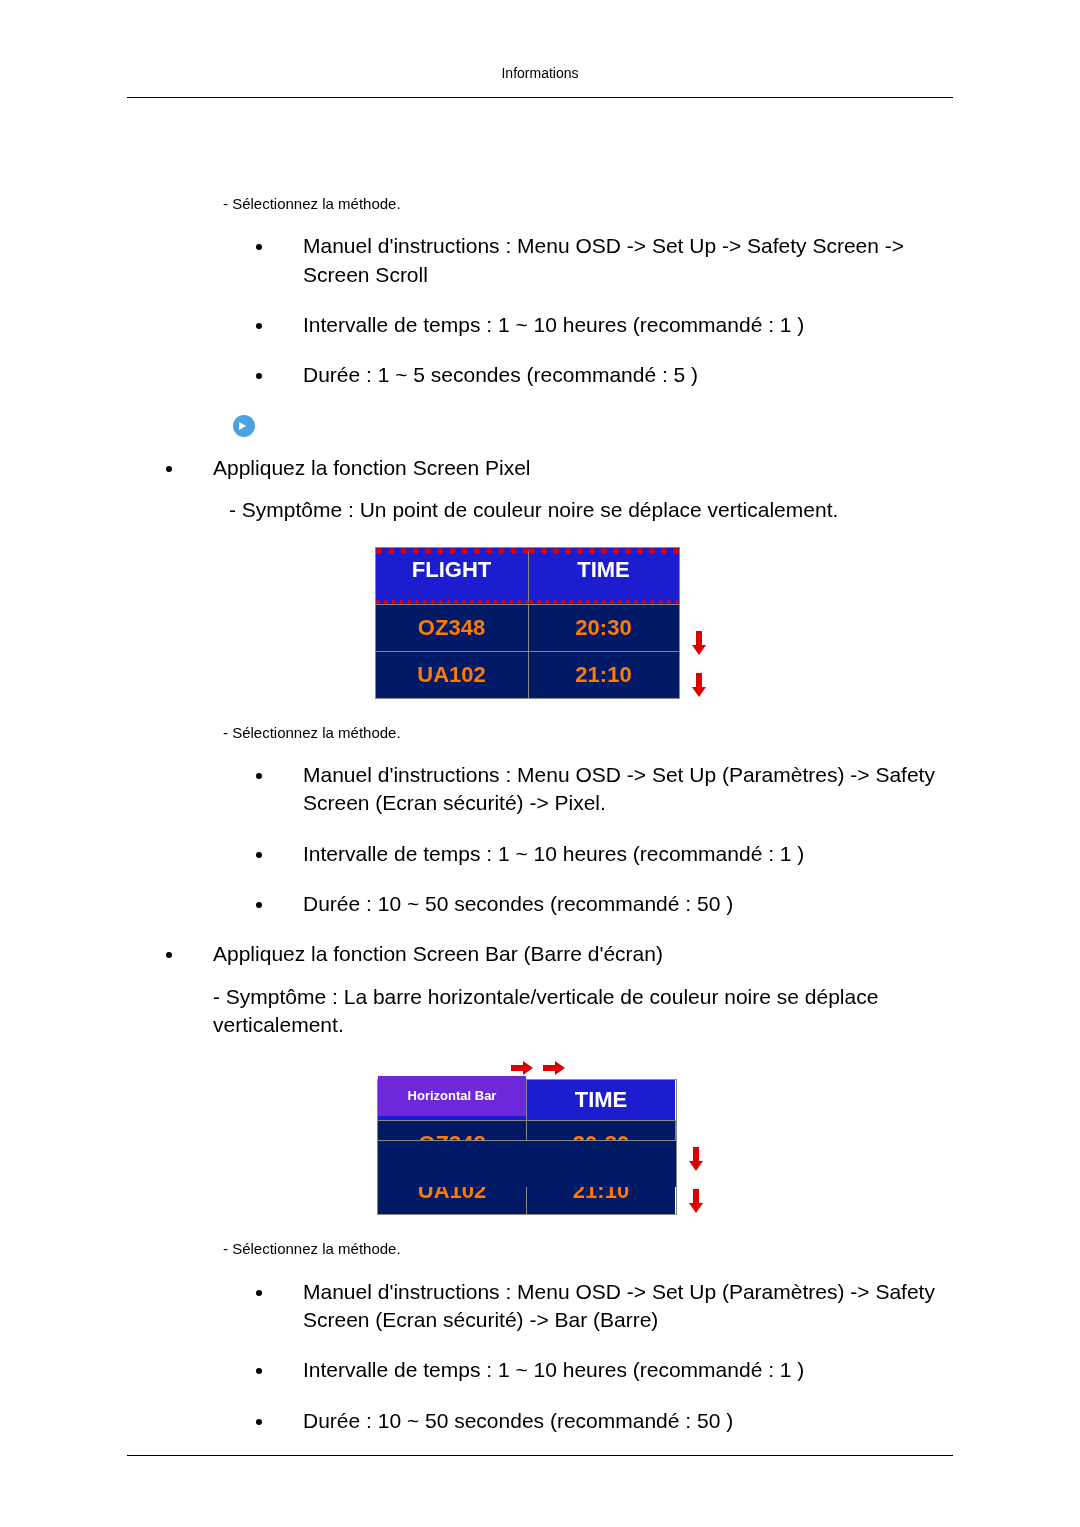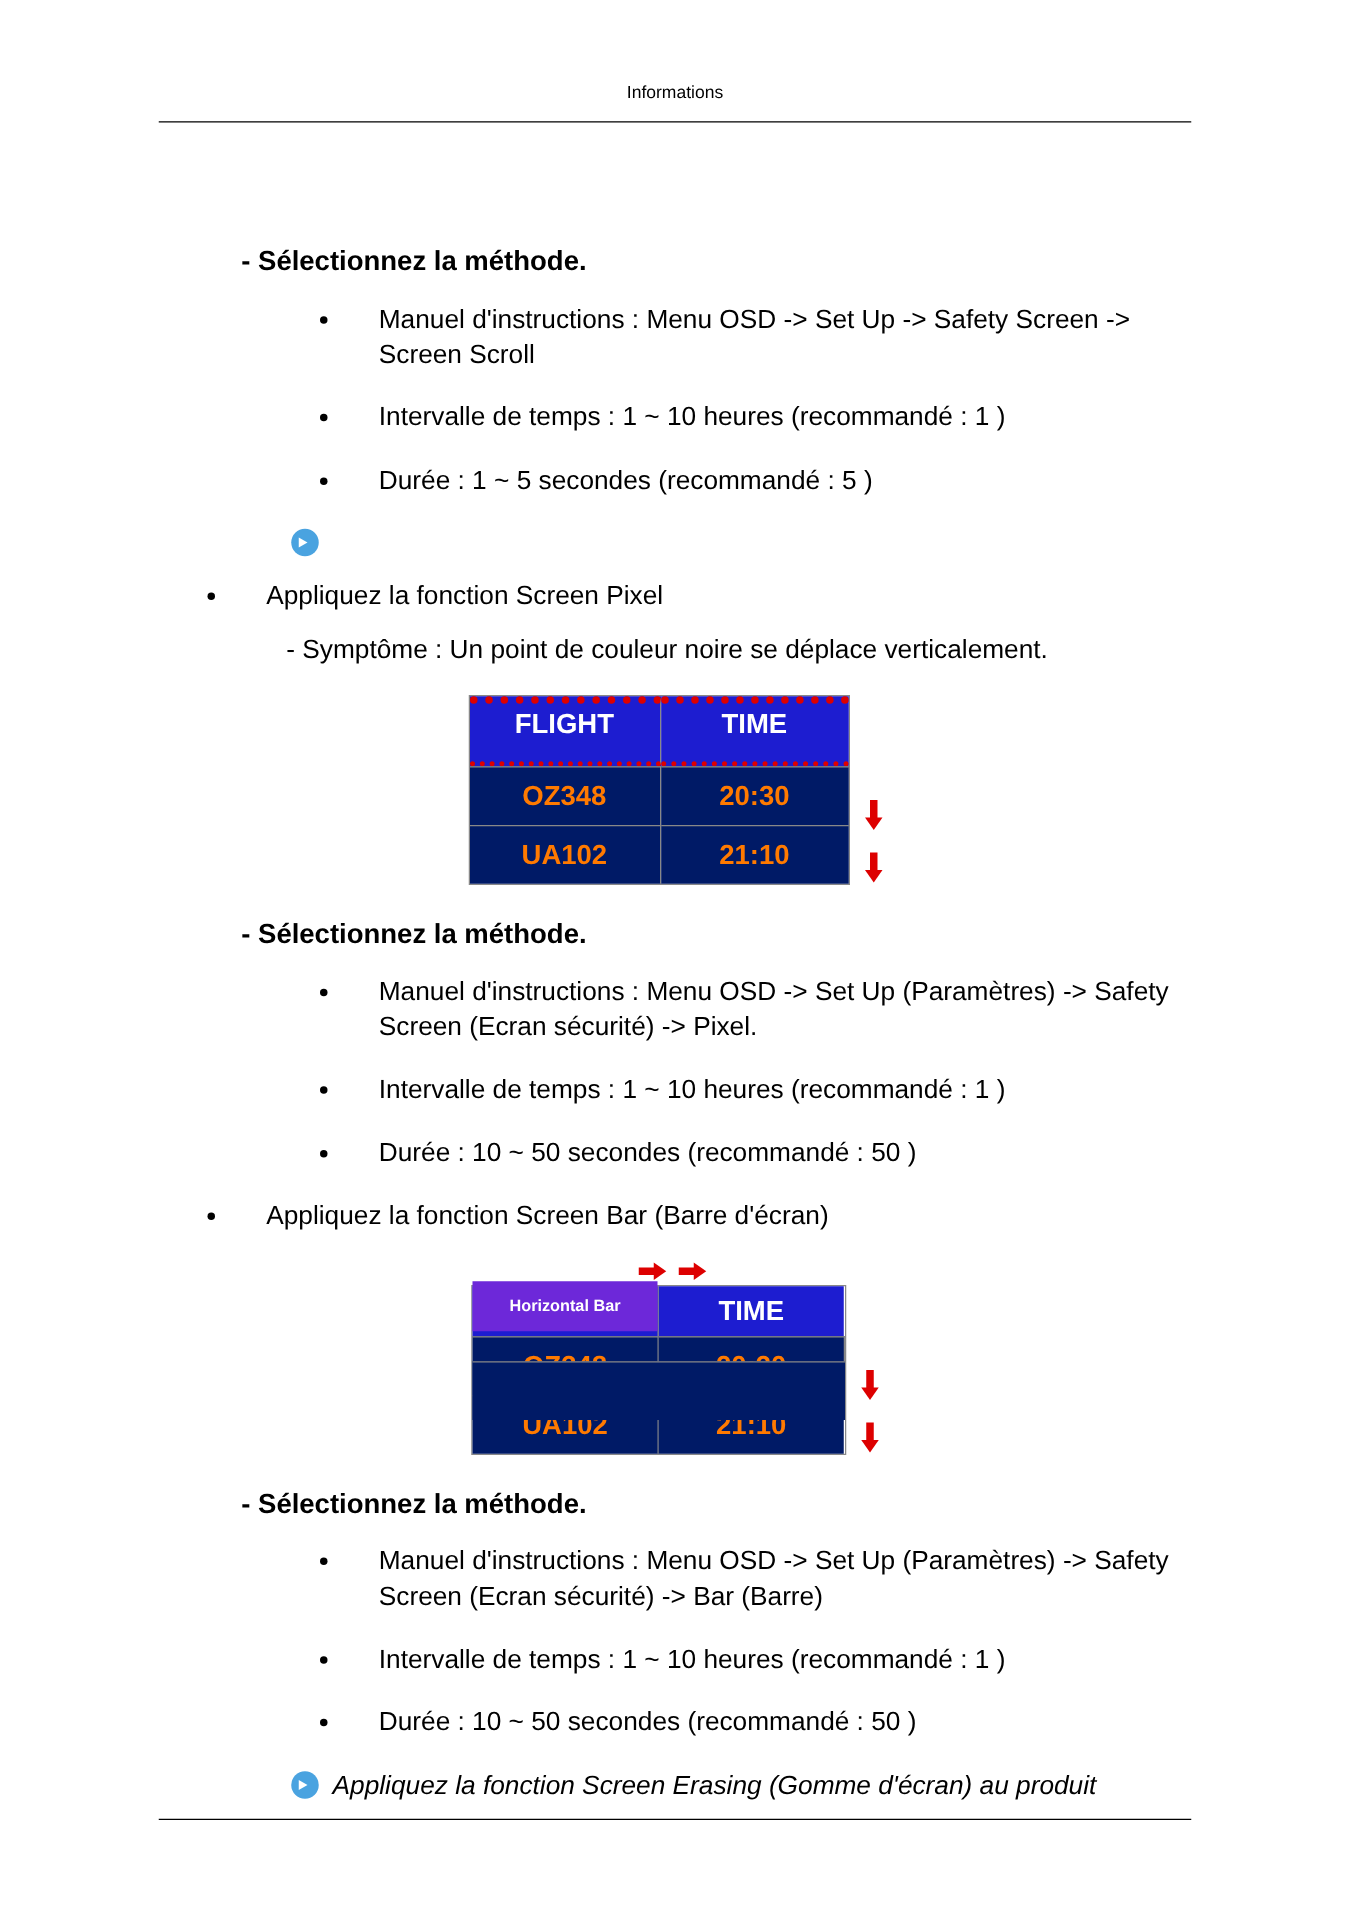--- a/index.html
+++ b/index.html
@@ -1,21 +1,21 @@
 <!DOCTYPE html>
 <html><head>
 <meta charset="utf-8">
 <style>
   body{margin:0;background:#fff;font-family:Arial,Helvetica,sans-serif;font-size:21px;color:#000;line-height:1.35}
   .page{width:1080px;min-height:1527px;margin:0 auto;position:relative;box-sizing:border-box}
   .rule-top{position:absolute;left:127px;right:127px;top:97px;border-top:1px solid #000}
   .rule-bottom{position:absolute;left:127px;right:127px;top:1455px;border-top:1px solid #000}
   .header-title{position:absolute;top:64px;left:0;right:0;text-align:center;font-size:14px}
   .content{position:absolute;top:170px;left:127px;right:127px}
-  .h3{font-weight:bold;font-size:22px;margin:24px 0 18px 66px}
+  .h3{font-weight:normal;font-size:15px;margin:24px 0 18px 96px}
   ul.level1{list-style:disc;padding-left:0;margin:0 0 0 58px}
   ul.level1>li{margin:0 0 22px 0;padding-left:28px}
   ul.level2{list-style:disc;padding-left:0;margin:4px 0 0 148px}
   ul.level2>li{margin:0 0 22px 0;padding-left:28px}
   .symptom{margin:14px 0 18px 148px}
   .bul{display:inline-block;width:22px;height:22px;vertical-align:-4px;margin-right:6px;border-radius:50%;background:#4aa3e0;position:relative}
   .bul::before{content:"";position:absolute;left:6px;top:7px;border:4px solid transparent;border-left:7px solid #fff}
   .note{font-style:italic;margin:6px 0 14px 106px;font-size:21px}
   .figwrap{display:flex;justify-content:center;margin:14px 0 6px}
   .flight-box{border:1px solid #888}
@@ -96,20 +96,21 @@
     <div class="h3">- Sélectionnez la méthode.</div>
     <ul class="level2">
       <li>Manuel d'instructions : Menu OSD -&gt; Set Up (Paramètres) -&gt; Safety Screen (Ecran sécurité) -&gt; Pixel.</li>
       <li>Intervalle de temps : 1 ~ 10 heures (recommandé : 1 )</li>
       <li>Durée : 10 ~ 50 secondes (recommandé : 50 )</li>
     </ul>
 
     <ul class="level1">
       <li>
         <span>Appliquez la fonction Screen Bar (Barre d'écran)</span>
+        <div class="symptom" style="margin-left:0">- Symptôme : La barre horizontale/verticale de couleur noire se déplace verticalement.</div>
       </li>
     </ul>
 
     <div class="figwrap" style="flex-direction:column;align-items:center">
       <div class="top-arr">
         <div class="arr-right"></div>
         <div class="arr-right"></div>
       </div>
       <div class="figwrap-inner">
         <div class="flight-box" style="position:relative">
@@ -137,21 +138,17 @@
       </div>
     </div>
 
     <div class="h3">- Sélectionnez la méthode.</div>
     <ul class="level2">
       <li>Manuel d'instructions : Menu OSD -&gt; Set Up (Paramètres) -&gt; Safety Screen (Ecran sécurité) -&gt; Bar (Barre)</li>
       <li>Intervalle de temps : 1 ~ 10 heures (recommandé : 1 )</li>
       <li>Durée : 10 ~ 50 secondes (recommandé : 50 )</li>
     </ul>
 
-    <div class="note">
-      <span class="bul"></span>
-      <span>Appliquez la fonction Screen Erasing (Gomme d'écran) au produit</span>
-    </div>
 
   </div>
 
   <div class="rule-bottom"></div>
 </div>
 
 </body></html>

